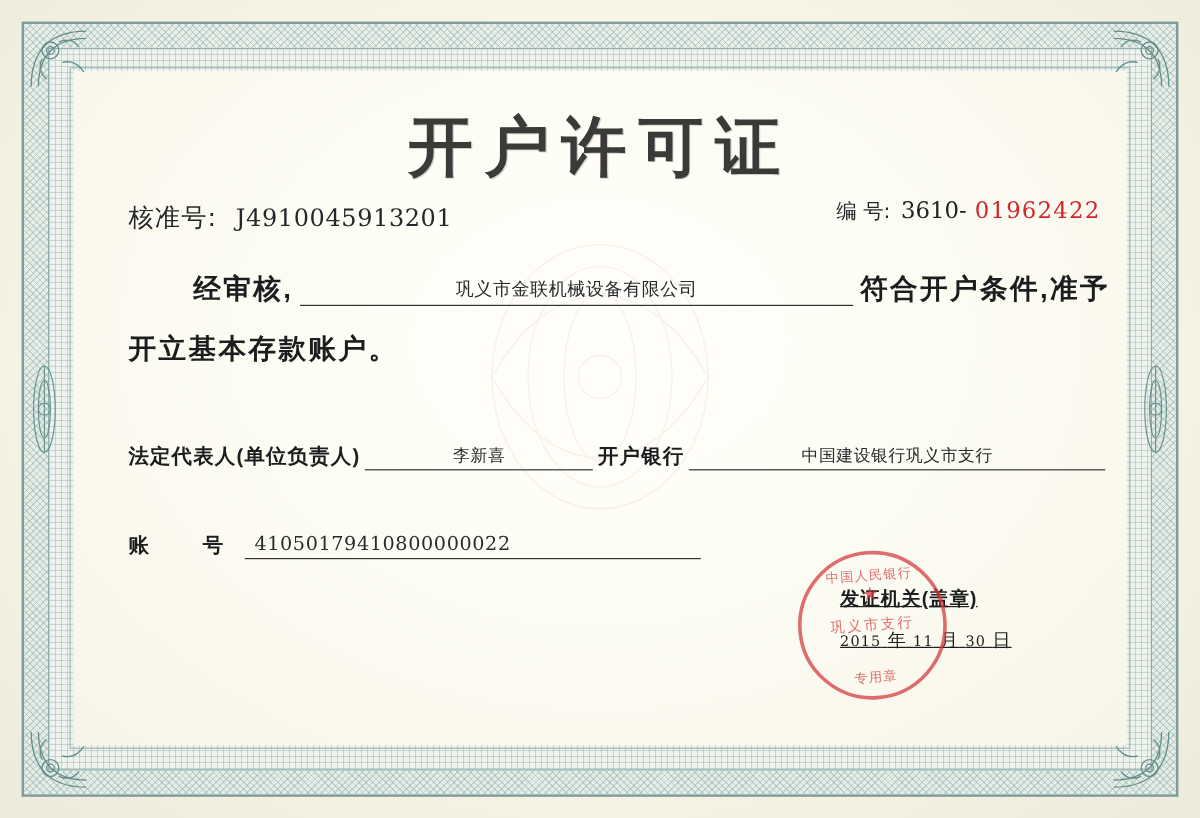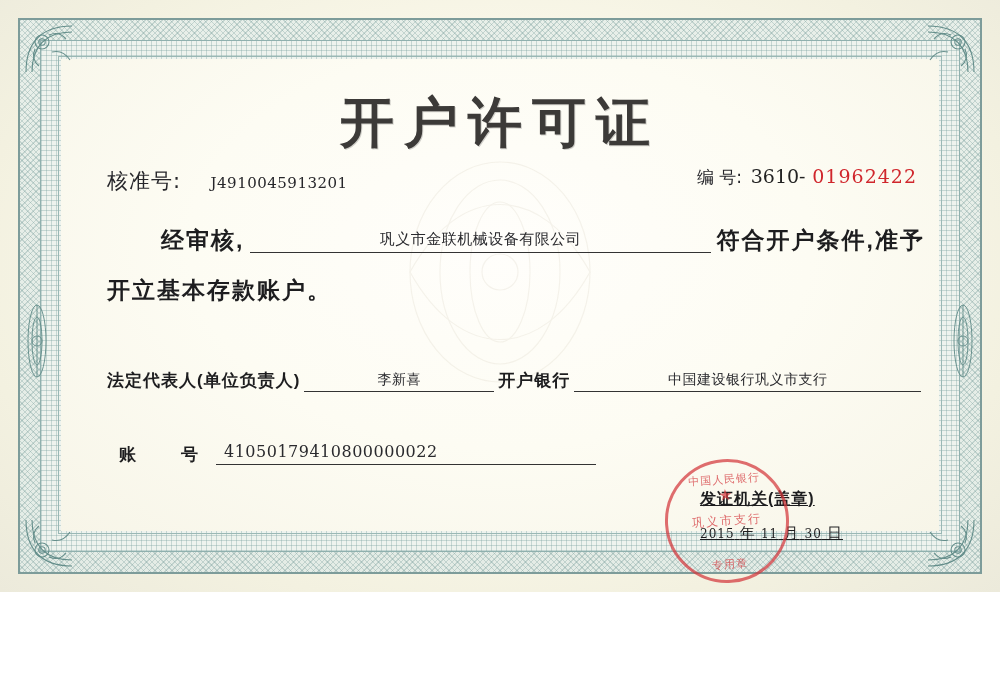--- a/index.html
+++ b/index.html
@@ -4,21 +4,21 @@
 <style>
   * { box-sizing: border-box; }
   html, body {
     margin: 0; padding: 0;
     width: 1000px; height: 682px;
     background: #ffffff;
     font-family: "Liberation Sans", sans-serif;
   }
   #cert {
     position: relative;
-    width: 1000px; height: 592px;
+    width: 1000px; height: 682px;
     background:
       radial-gradient(ellipse at 50% 45%, #fdfcf4 0%, #faf8ea 45%, #f3f1e0 75%, #eceadb 100%);
     overflow: hidden;
   }
 
   
   .border-outer {
     position: absolute;
     left: 18px; top: 18px; right: 18px; bottom: 18px;
     border: 2px solid #7d9c9a;
@@ -99,22 +99,22 @@
   .row-approval {
     position: absolute;
     left: 46px; top: 108px;
     font-size: 16px;
     color: #26262a;
     letter-spacing: 1px;
   }
   .row-approval .lbl { font-family: "DejaVu Sans", sans-serif; font-size: 21px; }
   .row-approval .val {
     font-family: "DejaVu Serif", serif;
-    font-size: 15px;
-    margin-left: 24px;
+    font-size: 20px;
+    margin-left: 10px;
     letter-spacing: 0.5px;
     text-align: center;
   }
 
   .row-number {
     position: absolute;
     right: 22px; top: 106px;
     font-size: 17px;
     white-space: nowrap;
   }
@@ -125,21 +125,21 @@
     font-size: 19px;
     color: #d0262c;
     letter-spacing: 1px;
     margin-left: 2px;
   }
 
   .body-line1 {
     position: absolute;
     left: 46px; right: 14px; top: 166px;
     display: flex;
-    align-items: flex-start;
+    align-items: center;
     font-size: 23px;
     font-weight: bold;
     color: #1d1d1f;
     letter-spacing: 2px;
   }
   .body-line1 .lead { margin-left: 54px; }
   .fill {
     flex: 1 1 auto;
     position: relative;
     margin: 0 6px;
@@ -191,26 +191,25 @@
     font-size: 14px;
     color: #2a2a2e;
     position: relative; top: -2px;
     letter-spacing: 0.5px;
   }
 
   .row-account {
     position: absolute;
     left: 46px; top: 384px;
     display: flex;
-    align-items: center;
+    align-items: flex-end;
     font-size: 17px;
     font-weight: bold;
     letter-spacing: 1px;
     color: #1d1d1f;
-    margin-left: 12px;
   }
   .row-account .lbl-a { letter-spacing: 14px; }
   .row-account .acct-fill {
     width: 380px;
     border-bottom: 1px solid #333;
     margin-left: 4px;
     text-align: left;
     padding-left: 8px;
   }
   .row-account .handwriting {

